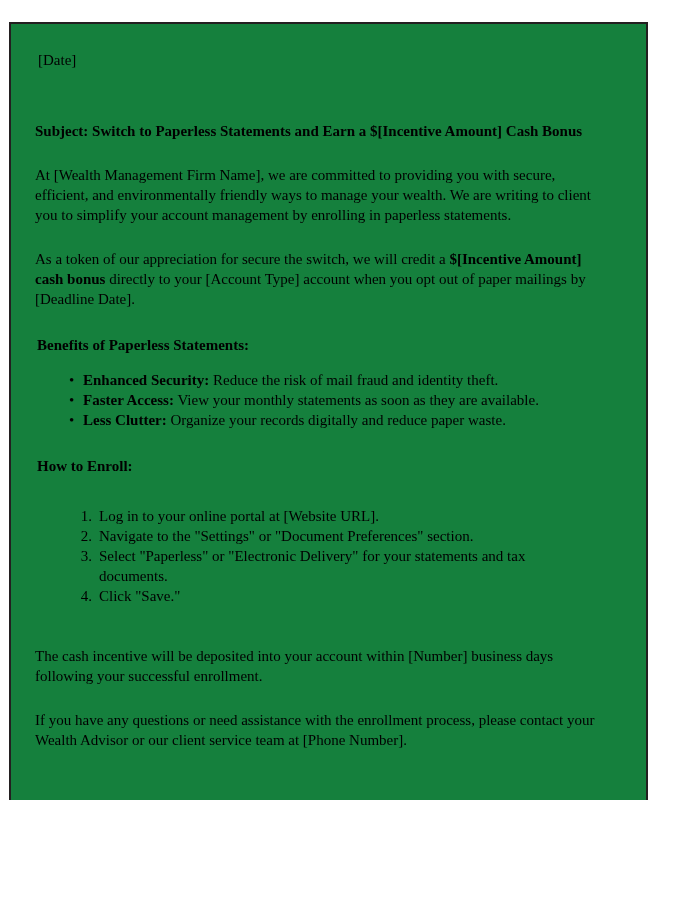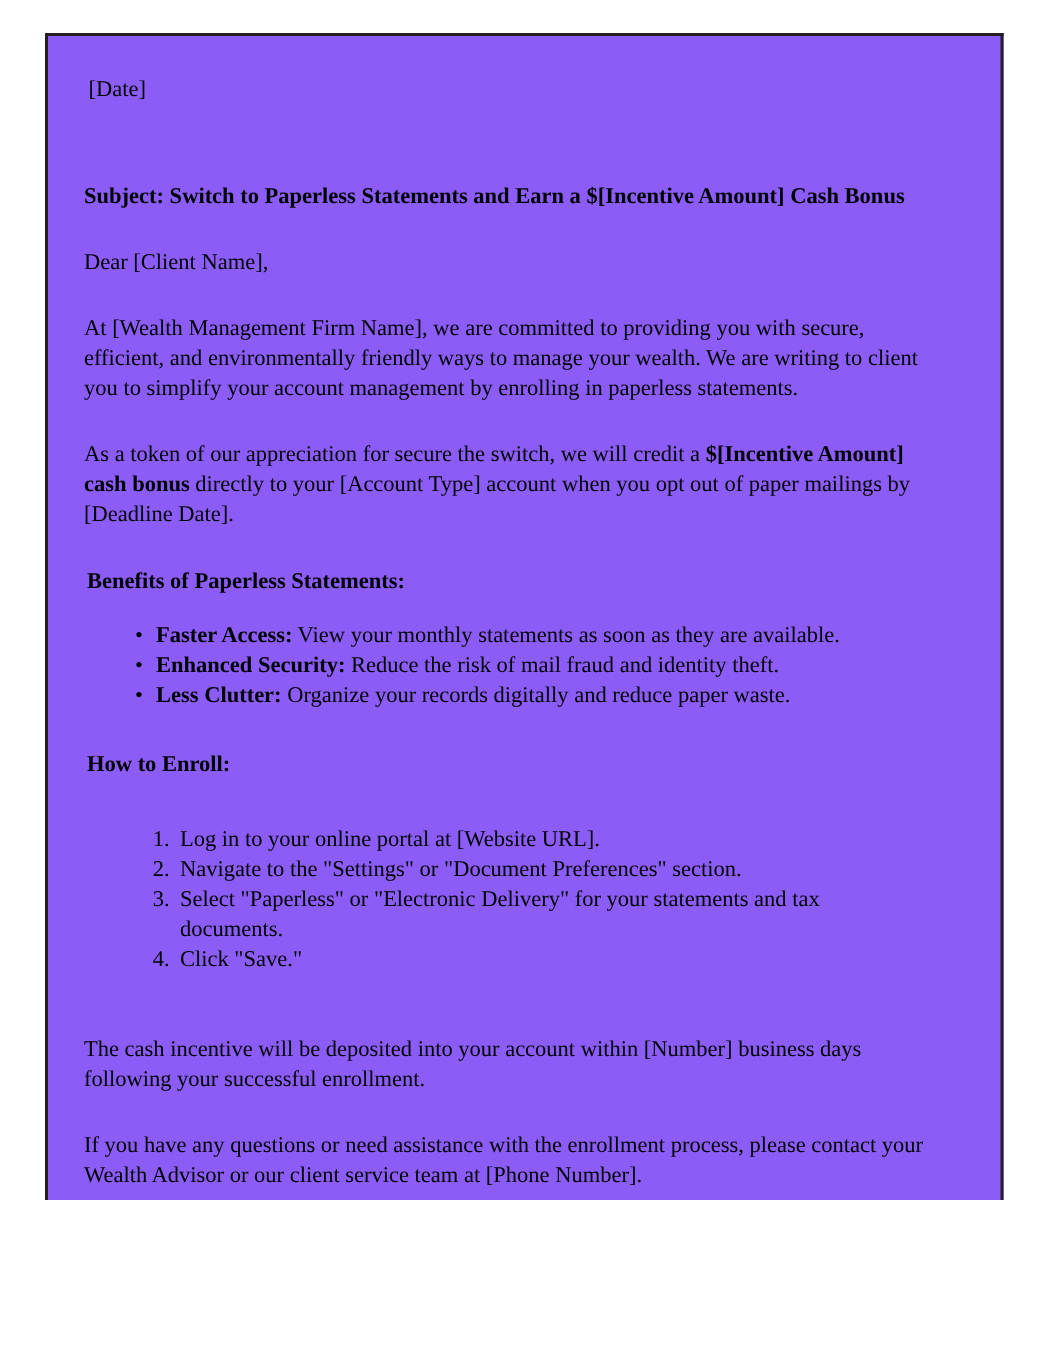--- a/index.html
+++ b/index.html
@@ -15,30 +15,30 @@
     overflow: hidden;
   }
   #page-wrap {
     position: relative;
     width: 700px;
     height: 900px;
   }
   
   #page {
     position: absolute;
-    left: 30px;
+    left: 9px;
     top: 22px;
     width: 639px;
     height: 778px;
     box-sizing: border-box;
     border-left: 2px solid #231f20;
     border-right: 2px solid #231f20;
     border-top: 2px solid #231f20;
     border-bottom: none;
-    background: #8b5cf6;
+    background: #15803d;
     overflow: hidden;
   }
   #page-body {
     padding: 0 37px 0 24px;
     font-size: 15px;
     line-height: 1.33;
   }
   .date-line {
     margin: 0;
     padding-top: 27px;
@@ -106,31 +106,30 @@
   <div id="page">
     <div id="page-body">
 
       <p class="date-line">[Date]</p>
 
       <div class="address-block">
       </div>
 
       <p class="subject">Subject: Switch to Paperless Statements and Earn a $[Incentive Amount] Cash Bonus</p>
 
-      <p class="salutation">Dear [Client Name],</p>
 
       <p class="para">At [Wealth Management Firm Name], we are committed to providing you with secure, efficient, and environmentally friendly ways to manage your wealth. We are writing to client you to simplify your account management by enrolling in paperless statements.</p>
 
       <p class="para"><span>As a token of our appreciation for secure the switch, we will credit a </span><span class="b">$[Incentive Amount] cash bonus</span><span> directly to your [Account Type] account when you opt out of paper mailings by [Deadline Date].</span></p>
 
       <p class="section-head">Benefits of Paperless Statements:</p>
 
       <ul class="benefits">
+        <li><span class="b">Enhanced Security:</span><span> Reduce the risk of mail fraud and identity theft.</span></li>
         <li><span class="b">Faster Access:</span><span> View your monthly statements as soon as they are available.</span></li>
-        <li><span class="b">Enhanced Security:</span><span> Reduce the risk of mail fraud and identity theft.</span></li>
         <li><span class="b">Less Clutter:</span><span> Organize your records digitally and reduce paper waste.</span></li>
       </ul>
 
       <p class="section-head">How to Enroll:</p>
 
       <ol class="enroll">
         <li>Log in to your online portal at [Website URL].</li>
         <li>Navigate to the "Settings" or "Document Preferences" section.</li>
         <li>Select "Paperless" or "Electronic Delivery" for your statements and tax documents.</li>
         <li>Click "Save."</li>

